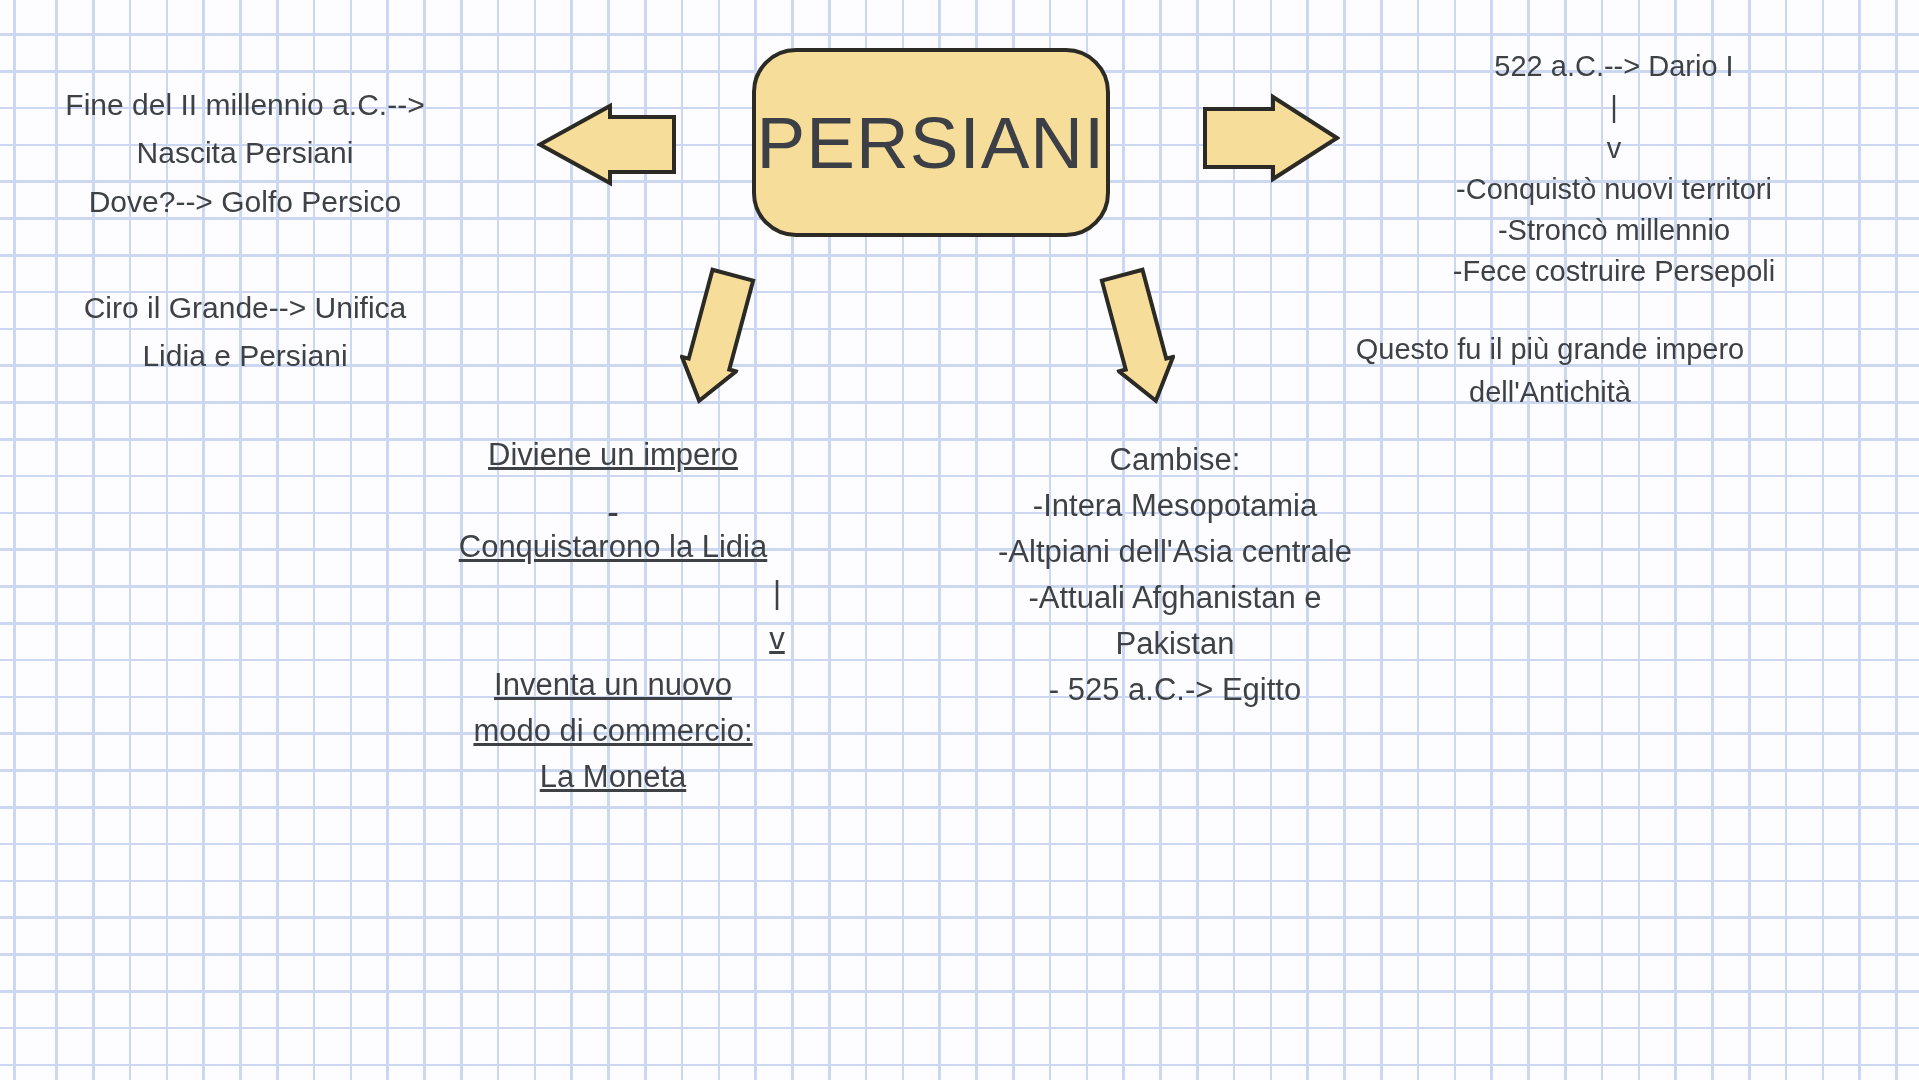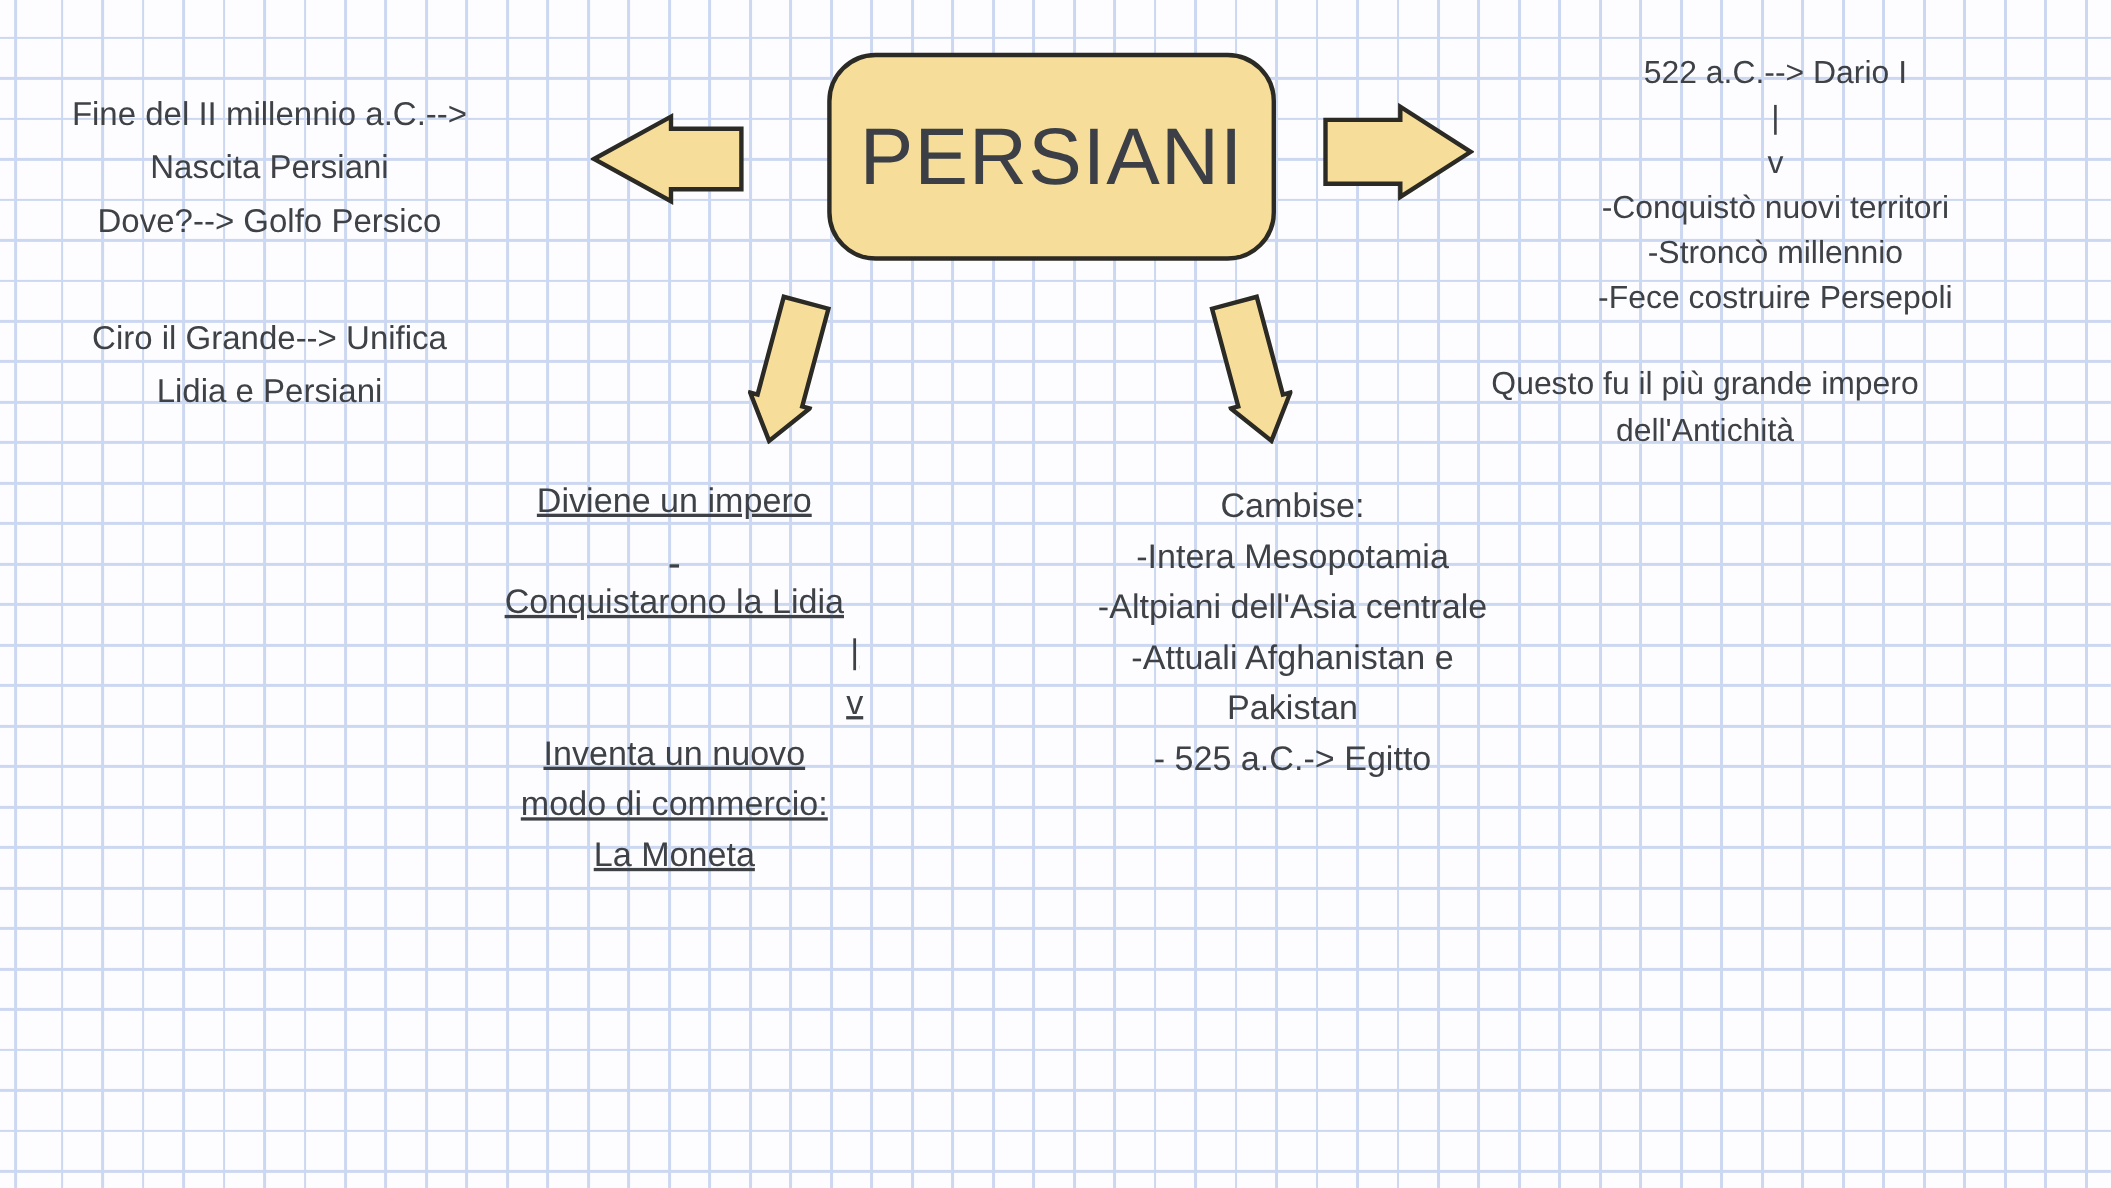--- a/index.html
+++ b/index.html
@@ -27,21 +27,21 @@
     text-align:center;
     font-size:30px;
     line-height:48px;
     white-space:nowrap;
   }
   .tb.small{font-size:29px;line-height:41px;}
   .tb.mid{font-size:31px;line-height:46px;}
   .shift{position:relative;left:164px;}
   .node-box{
     position:absolute;
-    left:752px;top:48px;width:408px;height:189px;
+    left:752px;top:48px;width:358px;height:189px;
     box-sizing:border-box;
     background:var(--node-fill,#f6dd99);
     border:4px solid var(--node-border,#2c2a24);
     border-radius:44px;
     display:flex;align-items:center;justify-content:center;
     font-size:73px;
     letter-spacing:1px;
     color:#3c4046;
   }
   .arrow{position:absolute;}

